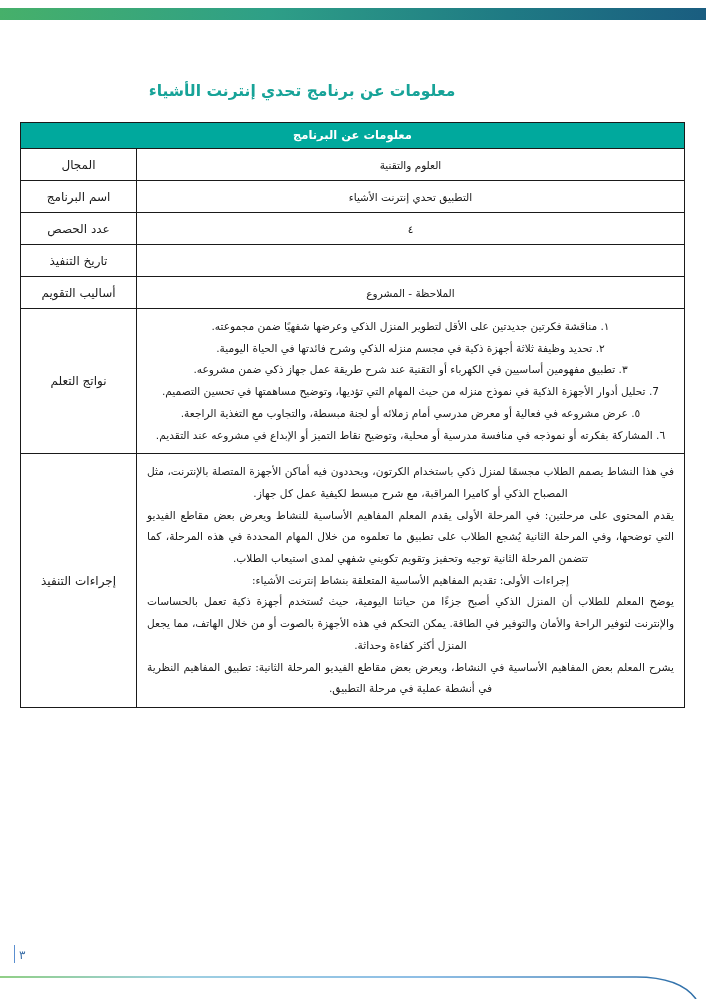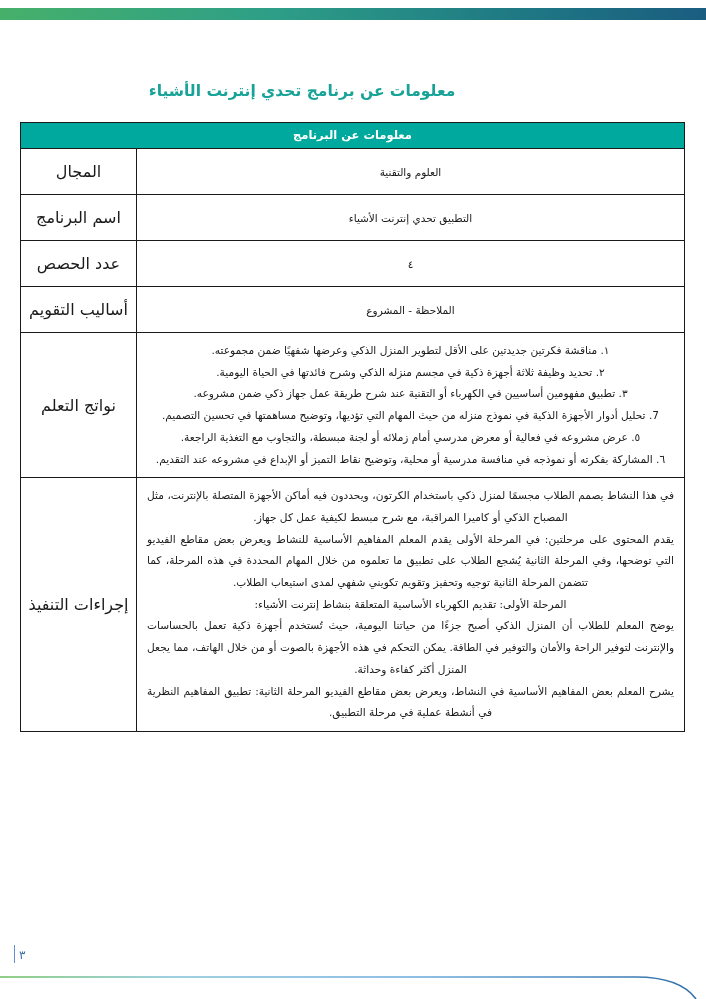--- a/index.html
+++ b/index.html
@@ -63,24 +63,24 @@
     text-align: center;
     height: 25px;
     line-height: 25px;
   }
 
   .col-label { width: 116px; }
   .col-value { width: 548px; }
 
   td.label-cell {
     text-align: center;
-    font-size: 16px;
+    font-size: 12px;
     color: #1a1a1a;
     height: 25px;
-    padding: 10px 2px;
+    padding: 3px 2px;
   }
   td.value-cell {
     text-align: center;
     font-size: 10.5px;
     color: #1a1a1a;
     height: 25px;
     padding: 3px 6px;
     margin-top: 26px;
   }
   td.value-cell.empty { height: 25px; }
@@ -163,20 +163,24 @@
     <tr>
       <td class="value-cell">التطبيق تحدي إنترنت الأشياء</td>
       <td class="label-cell">اسم البرنامج</td>
     </tr>
 
     <tr>
       <td class="value-cell">٤</td>
       <td class="label-cell">عدد الحصص</td>
     </tr>
 
+    <tr>
+      <td class="value-cell empty"></td>
+      <td class="label-cell">تاريخ التنفيذ</td>
+    </tr>
 
     <tr>
       <td class="value-cell">الملاحظة - المشروع</td>
       <td class="label-cell">أساليب التقويم</td>
     </tr>
 
     <tr>
       <td class="body-cell justified">
         <p>١. مناقشة فكرتين جديدتين على الأقل لتطوير المنزل الذكي وعرضها شفهيًا ضمن مجموعته.</p>
         <p>٢. تحديد وظيفة ثلاثة أجهزة ذكية في مجسم منزله الذكي وشرح فائدتها في الحياة اليومية.</p>
@@ -185,21 +189,21 @@
         <p>٥. عرض مشروعه في فعالية أو معرض مدرسي أمام زملائه أو لجنة مبسطة، والتجاوب مع التغذية الراجعة.</p>
         <p>٦. المشاركة بفكرته أو نموذجه في منافسة مدرسية أو محلية، وتوضيح نقاط التميز أو الإبداع في مشروعه عند التقديم.</p>
       </td>
       <td class="label-cell tall">نواتج التعلم</td>
     </tr>
 
     <tr>
       <td class="body-cell justified">
         <p>في هذا النشاط يصمم الطلاب مجسمًا لمنزل ذكي باستخدام الكرتون، ويحددون فيه أماكن الأجهزة المتصلة بالإنترنت، مثل المصباح الذكي أو كاميرا المراقبة، مع شرح مبسط لكيفية عمل كل جهاز.</p>
         <p>يقدم المحتوى على مرحلتين: في المرحلة الأولى يقدم المعلم المفاهيم الأساسية للنشاط ويعرض بعض مقاطع الفيديو التي توضحها، وفي المرحلة الثانية يُشجع الطلاب على تطبيق ما تعلموه من خلال المهام المحددة في هذه المرحلة، كما تتضمن المرحلة الثانية توجيه وتحفيز وتقويم تكويني شفهي لمدى استيعاب الطلاب.</p>
-        <p>المرحلة الأولى: تقديم الكهرباء الأساسية المتعلقة بنشاط إنترنت الأشياء:</p>
+        <p>إجراءات الأولى: تقديم المفاهيم الأساسية المتعلقة بنشاط إنترنت الأشياء:</p>
         <p>يوضح المعلم للطلاب أن المنزل الذكي أصبح جزءًا من حياتنا اليومية، حيث تُستخدم أجهزة ذكية تعمل بالحساسات والإنترنت لتوفير الراحة والأمان والتوفير في الطاقة. يمكن التحكم في هذه الأجهزة بالصوت أو من خلال الهاتف، مما يجعل المنزل أكثر كفاءة وحداثة.</p>
         <p>يشرح المعلم بعض المفاهيم الأساسية في النشاط، ويعرض بعض مقاطع الفيديو المرحلة الثانية: تطبيق المفاهيم النظرية في أنشطة عملية في مرحلة التطبيق.</p>
       </td>
       <td class="label-cell tall">إجراءات التنفيذ</td>
     </tr>
   </tbody>
 </table>
 
 <div class="page-number">
   <span class="pn-bar"></span><span class="pn-val">٣</span>

